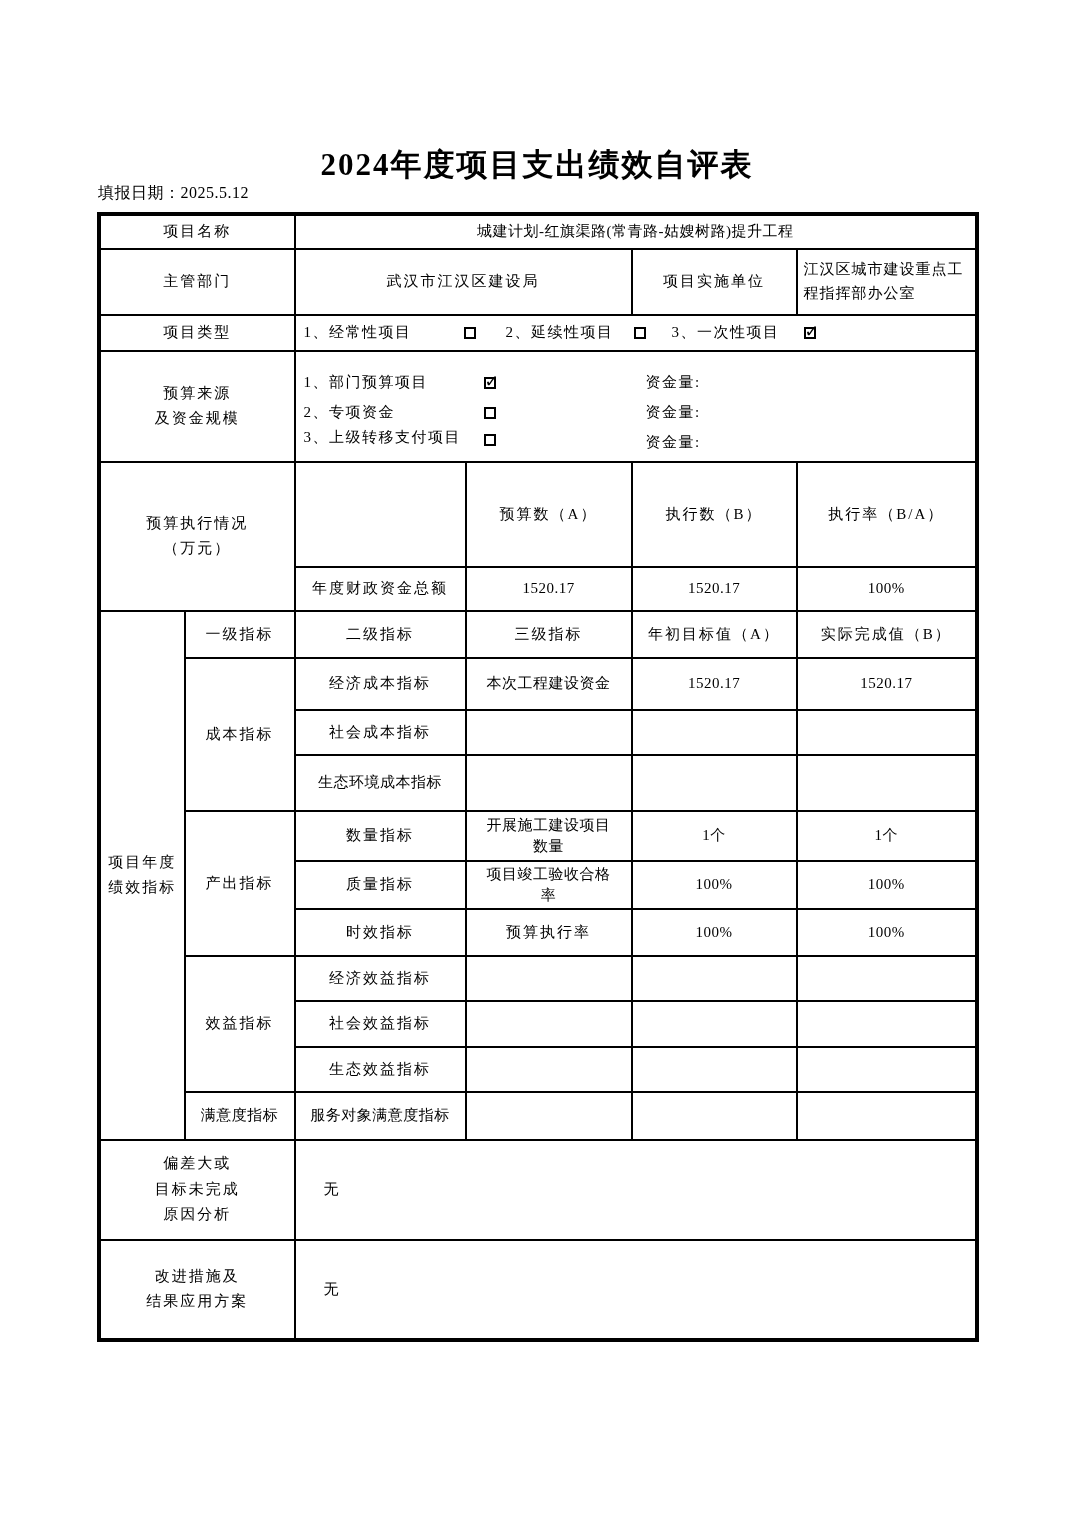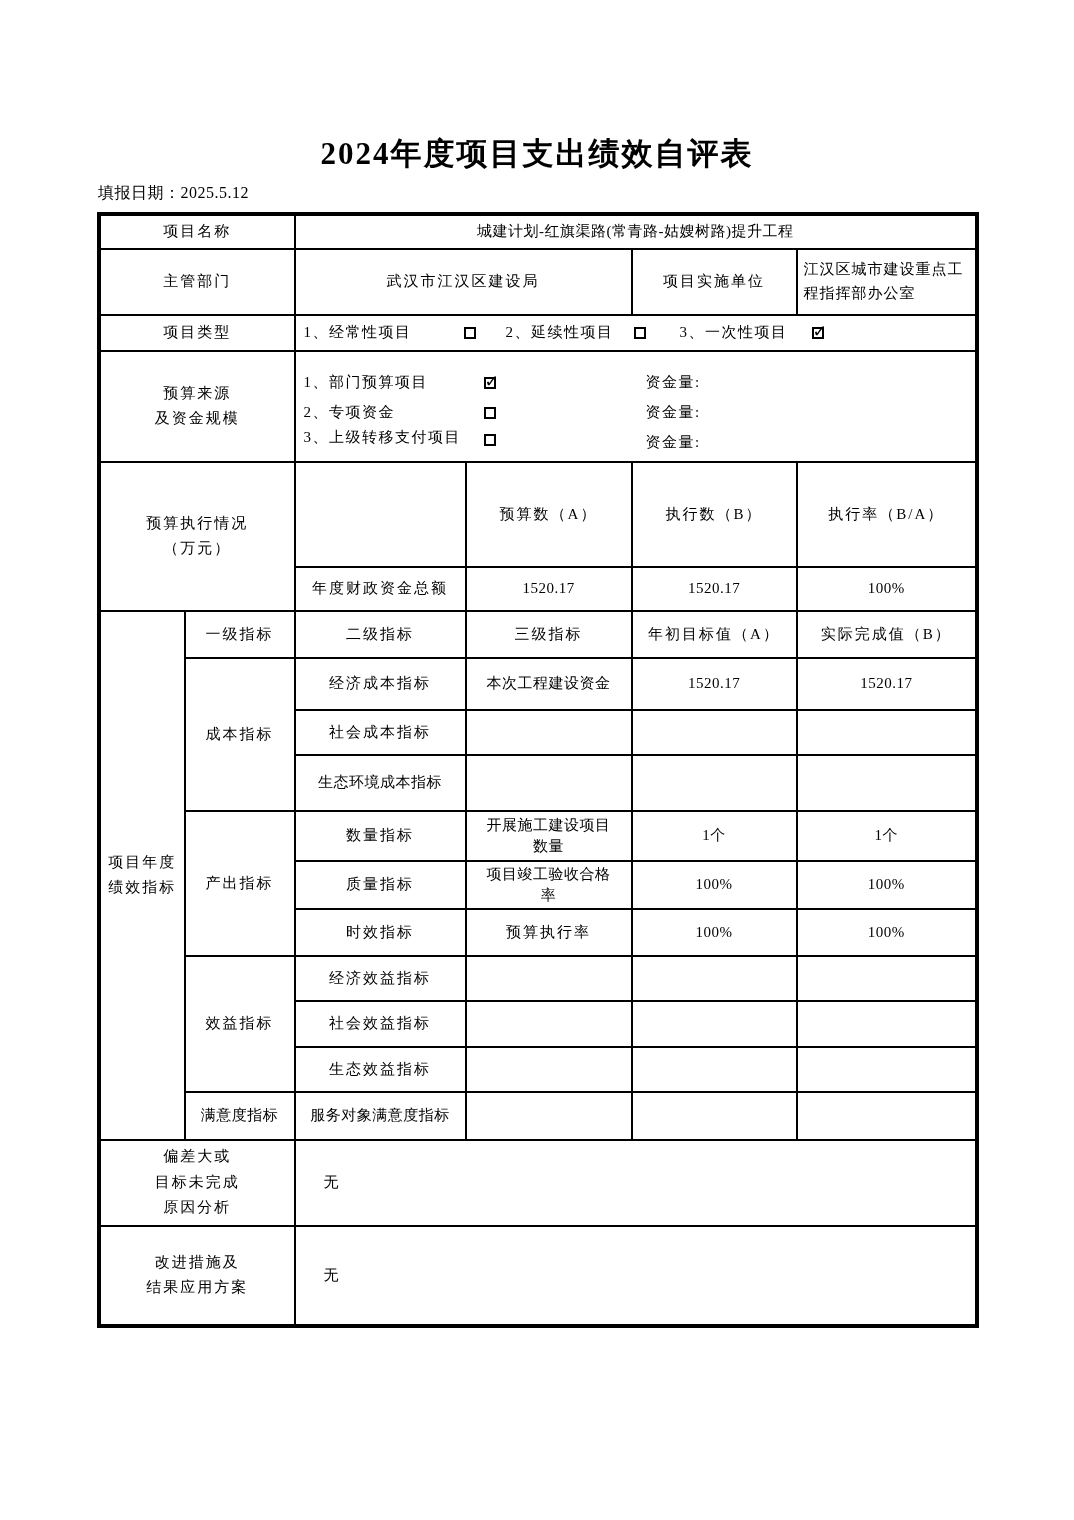--- a/index.html
+++ b/index.html
@@ -7,21 +7,21 @@
   body {
     width: 1074px; height: 1520px;
     font-family: "Liberation Serif", "DejaVu Serif", serif;
     color: #000;
   }
   .page {
     position: relative; width: 1074px; height: 1520px;
     background: #fff; overflow: hidden;
   }
   .doc-title {
-    position: absolute; top: 133px; left: 0; width: 1074px;
+    position: absolute; top: 144px; left: 0; width: 1074px;
     text-align: center; font-size: 31px; font-weight: bold;
     letter-spacing: 2px; white-space: nowrap;
   }
   .meta-row {
     position: absolute; top: 183px; left: 98px; width: 877px;
     display: flex; justify-content: space-between;
     font-size: 16px; letter-spacing: 0.5px;
   }
   table.main {
     position: absolute; top: 213px; left: 98px; width: 877px;
@@ -53,21 +53,21 @@
     position: absolute; left: -1px; top: -6px;
     font-size: 17px; font-weight: bold; line-height: 1;
     font-family: "DejaVu Sans", sans-serif;
   }
 
   
   .pt-wrap { display: flex; align-items: center; padding-left: 4px; letter-spacing: 1.5px; }
   .pt-box-1 { margin-left: 52px; }
   .pt-text-2 { margin-left: 30px; }
   .pt-box-2 { margin-left: 20px; }
-  .pt-text-3 { margin-left: 34px; }
+  .pt-text-3 { margin-left: 26px; }
   .pt-box-3 { margin-left: 24px; }
 
   
   .bs-wrap {
     height: 102px; overflow: hidden;
     display: flex; flex-direction: column; justify-content: flex-end;
     padding: 3px 0 0 4px;
   }
   .bs-row {
     display: grid; grid-template-columns: 180px 162px 1fr;
@@ -241,21 +241,21 @@
     </tr>
 
     <tr style="height:48px">
       <td class="tight">满意度指标</td>
       <td class="tight">服务对象满意度指标</td>
       <td></td>
       <td></td>
       <td></td>
     </tr>
 
-    <tr style="height:86px">
+    <tr style="height:100px">
       <td colspan="2" class="pre">偏差大或
 目标未完成
 原因分析</td>
       <td colspan="4" class="none-cell">无</td>
     </tr>
 
     <tr style="height:100px">
       <td colspan="2" class="pre">改进措施及
 结果应用方案</td>
       <td colspan="4" class="none-cell">无</td>

